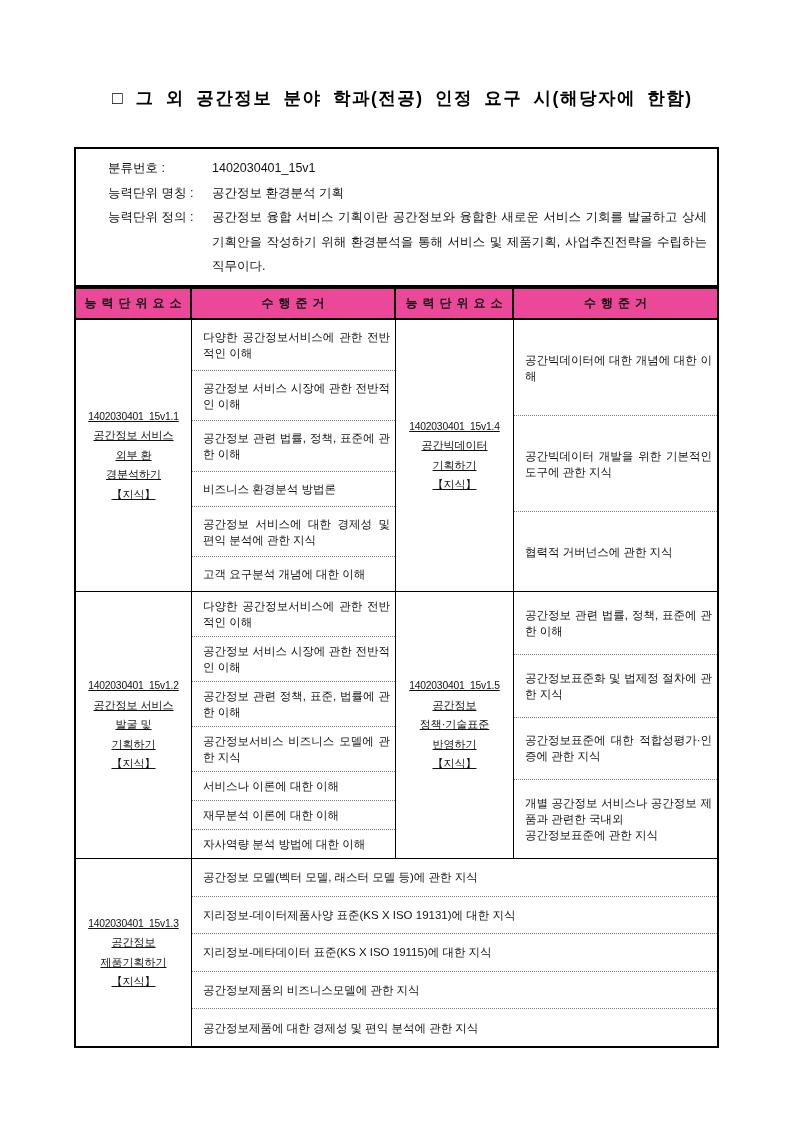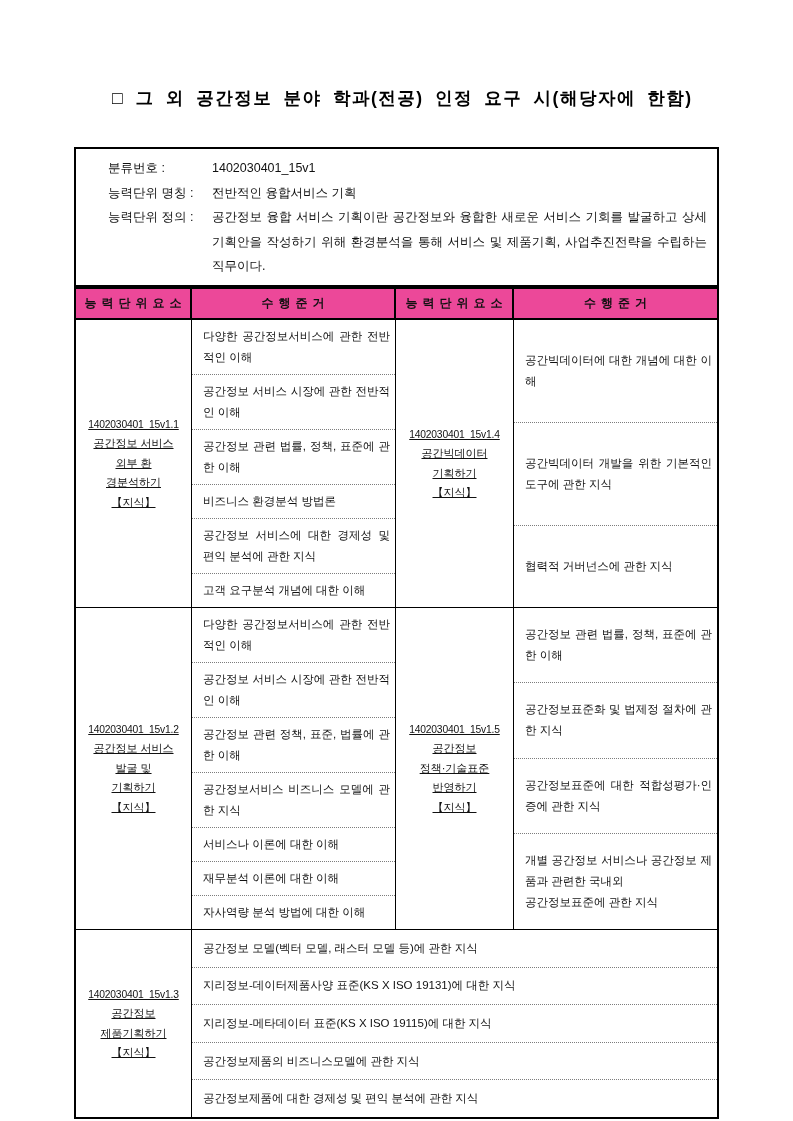--- a/index.html
+++ b/index.html
@@ -47,40 +47,40 @@
   .unit-cell {
     display:flex; flex-direction:column; justify-content:center; align-items:center;
     text-align:center; line-height:19.5px; font-size:11px; padding:4px 2px;
     border-right:1px solid #000; flex-shrink:0;text-decoration:underline;
   }
   .unit-code { font-size:10.3px; white-space:nowrap; letter-spacing:-0.2px; }
   .criteria-col { display:flex; flex-direction:column; border-right:1px solid #000; }
   .criteria-col.last { border-right:none; }
   .criteria-item {
     flex:1 1 auto; display:flex; align-items:center;
-    padding:6px 5px 6px 11px; line-height:21px;
+    padding:6px 5px 6px 11px; line-height:16px;
   }
   .criteria-item + .criteria-item { border-top:1px dotted #7d7d7d; }
   .criteria-text {
     width:100%; text-align:justify; word-break:break-all; white-space:pre-line;
   }
 </style>
 </head>
 <body>
 
 <div class="page">
   <div class="title">□ 그 외 공간정보 분야 학과(전공) 인정 요구 시(해당자에 한함)</div>
   <div class="summary" id="summary-box">
       <div class="summary-row">
         <div class="summary-label">분류번호 :</div>
         <div class="summary-value">1402030401_15v1</div>
       </div>
       <div class="summary-row">
         <div class="summary-label">능력단위 명칭 :</div>
-        <div class="summary-value">전반적인 융합서비스 기획</div>
+        <div class="summary-value">공간정보 환경분석 기획</div>
       </div>
       <div class="summary-row">
         <div class="summary-label">능력단위 정의 :</div>
         <div class="summary-value">공간정보 융합 서비스 기획이란 공간정보와 융합한 새로운 서비스 기회를 발굴하고 상세 기획안을 작성하기 위해 환경분석을 통해 서비스 및 제품기획, 사업추진전략을 수립하는 직무이다.</div>
       </div>
     </div>
   <div class="main-table" id="main-table">
     <div class="thead" id="thead">
         <div class="th c1">능력단위요소</div>
         <div class="th c2">수행준거</div>

